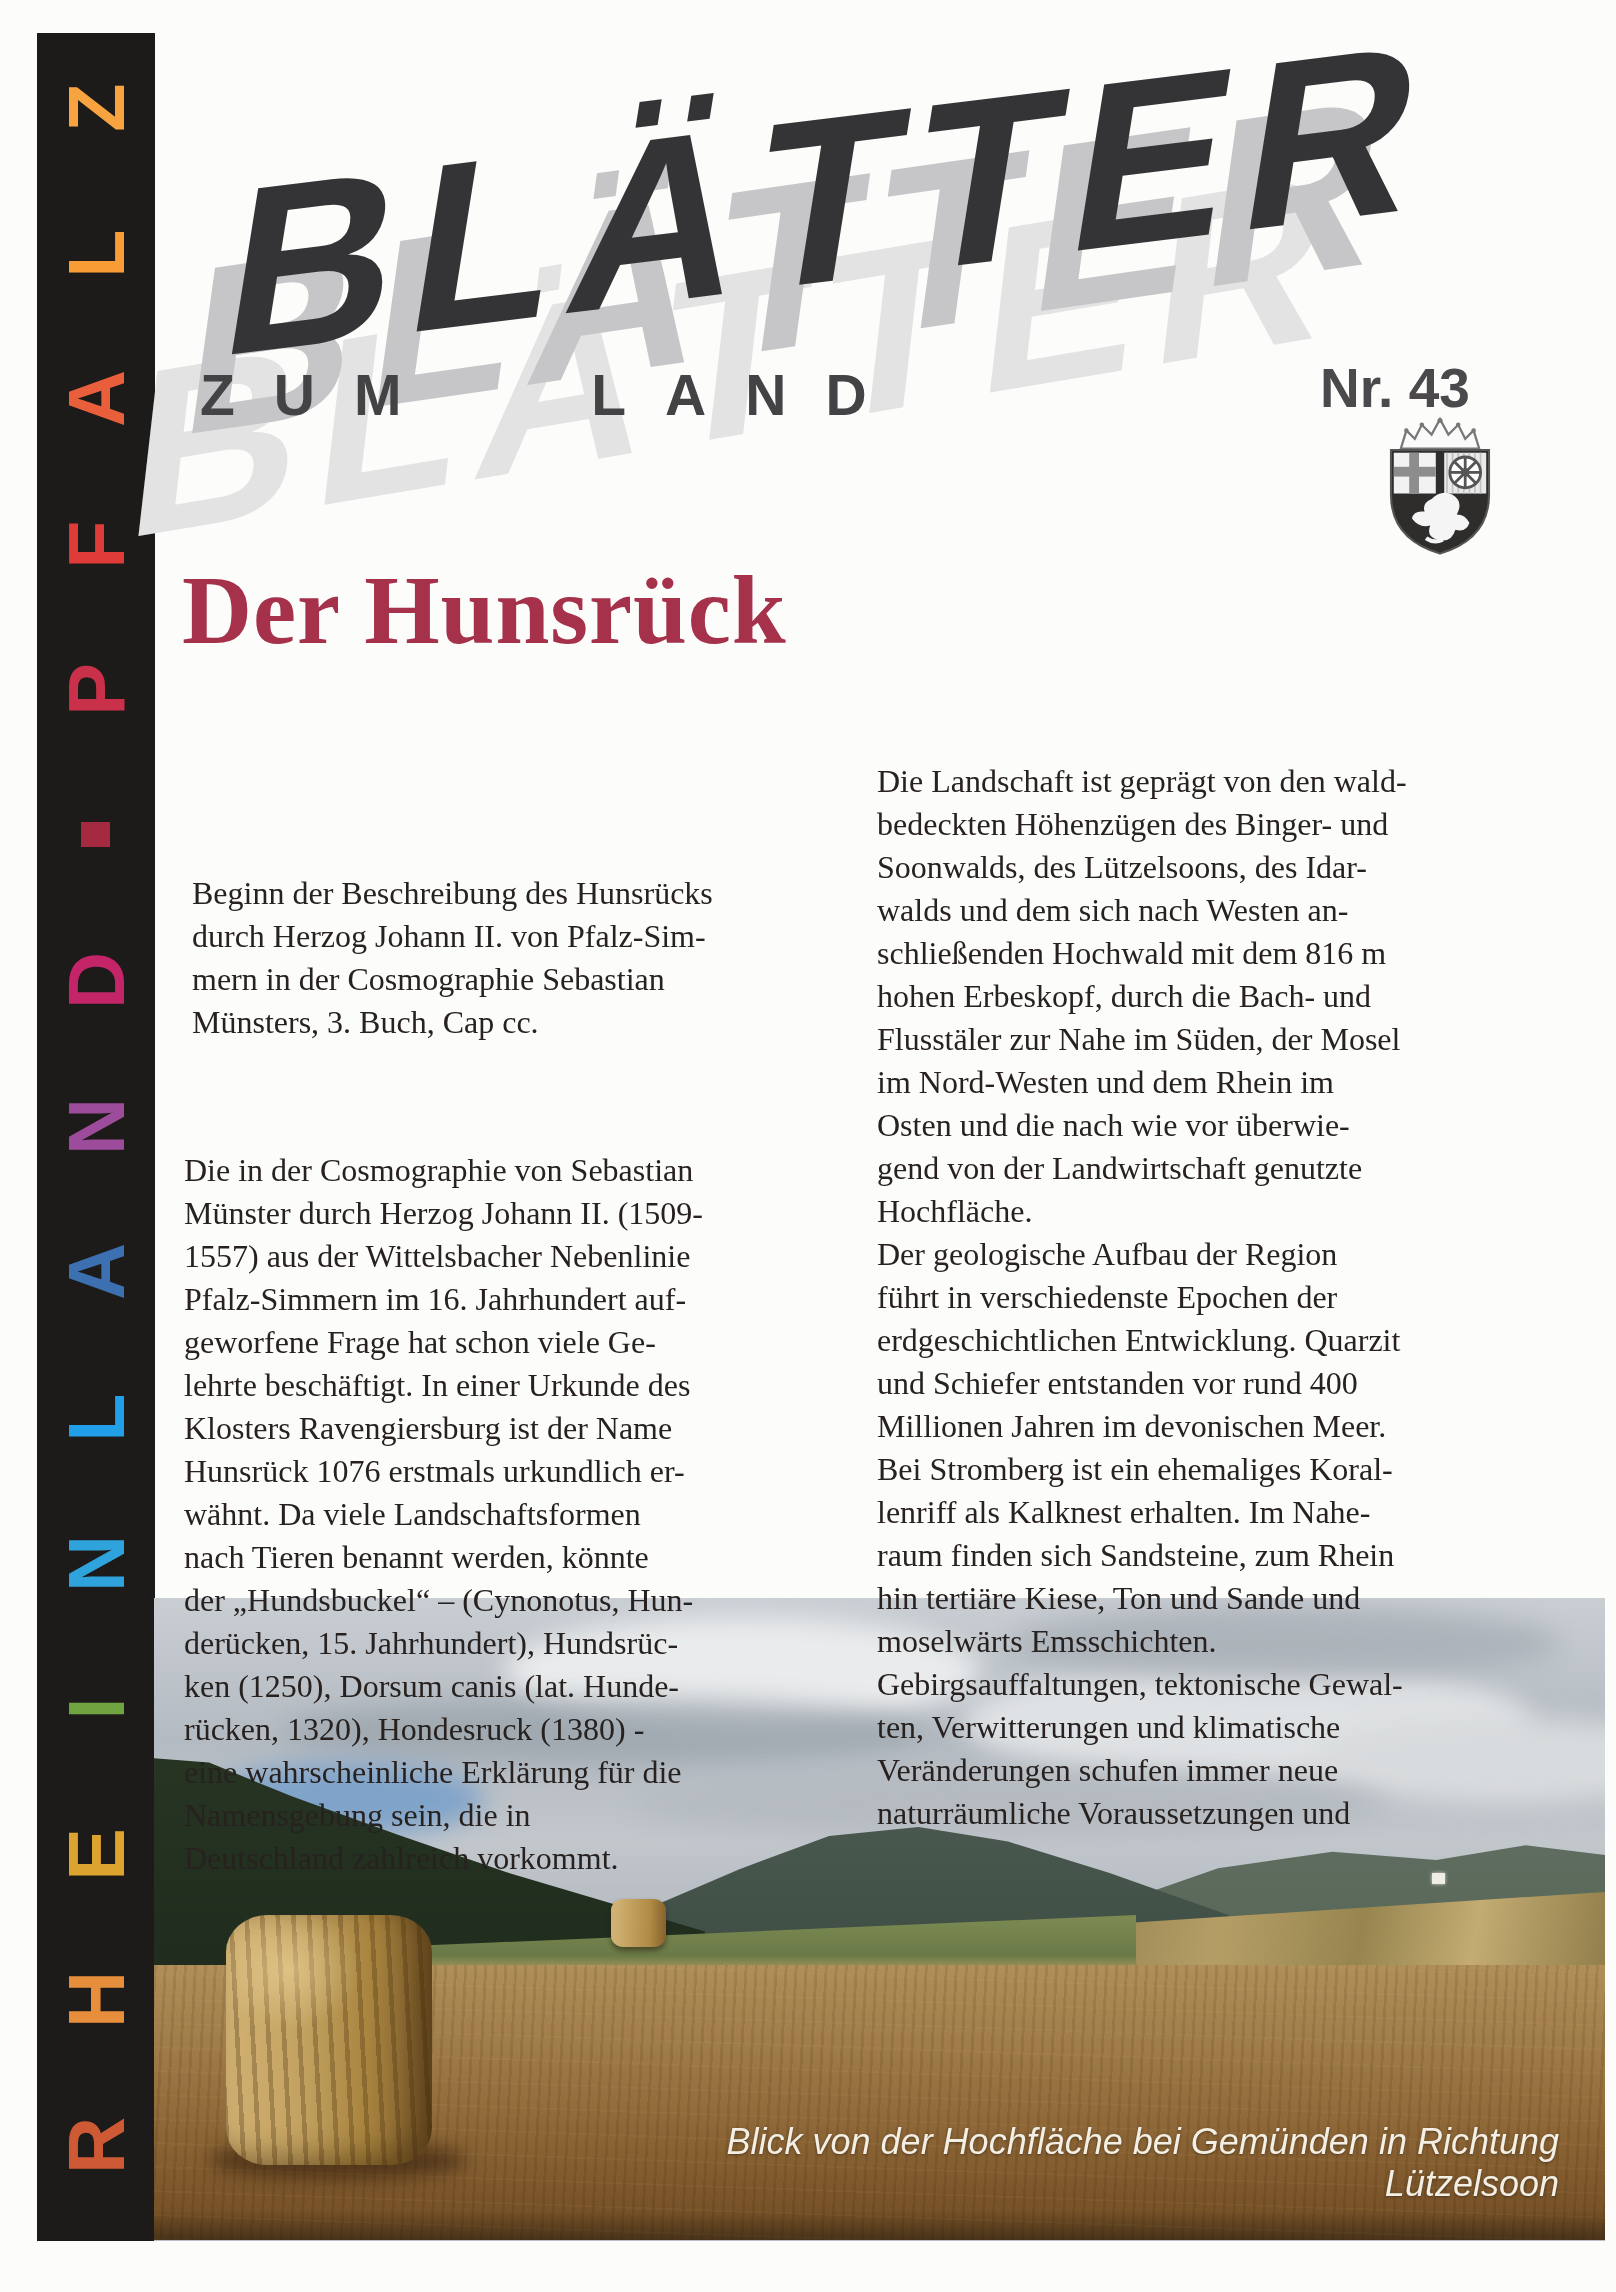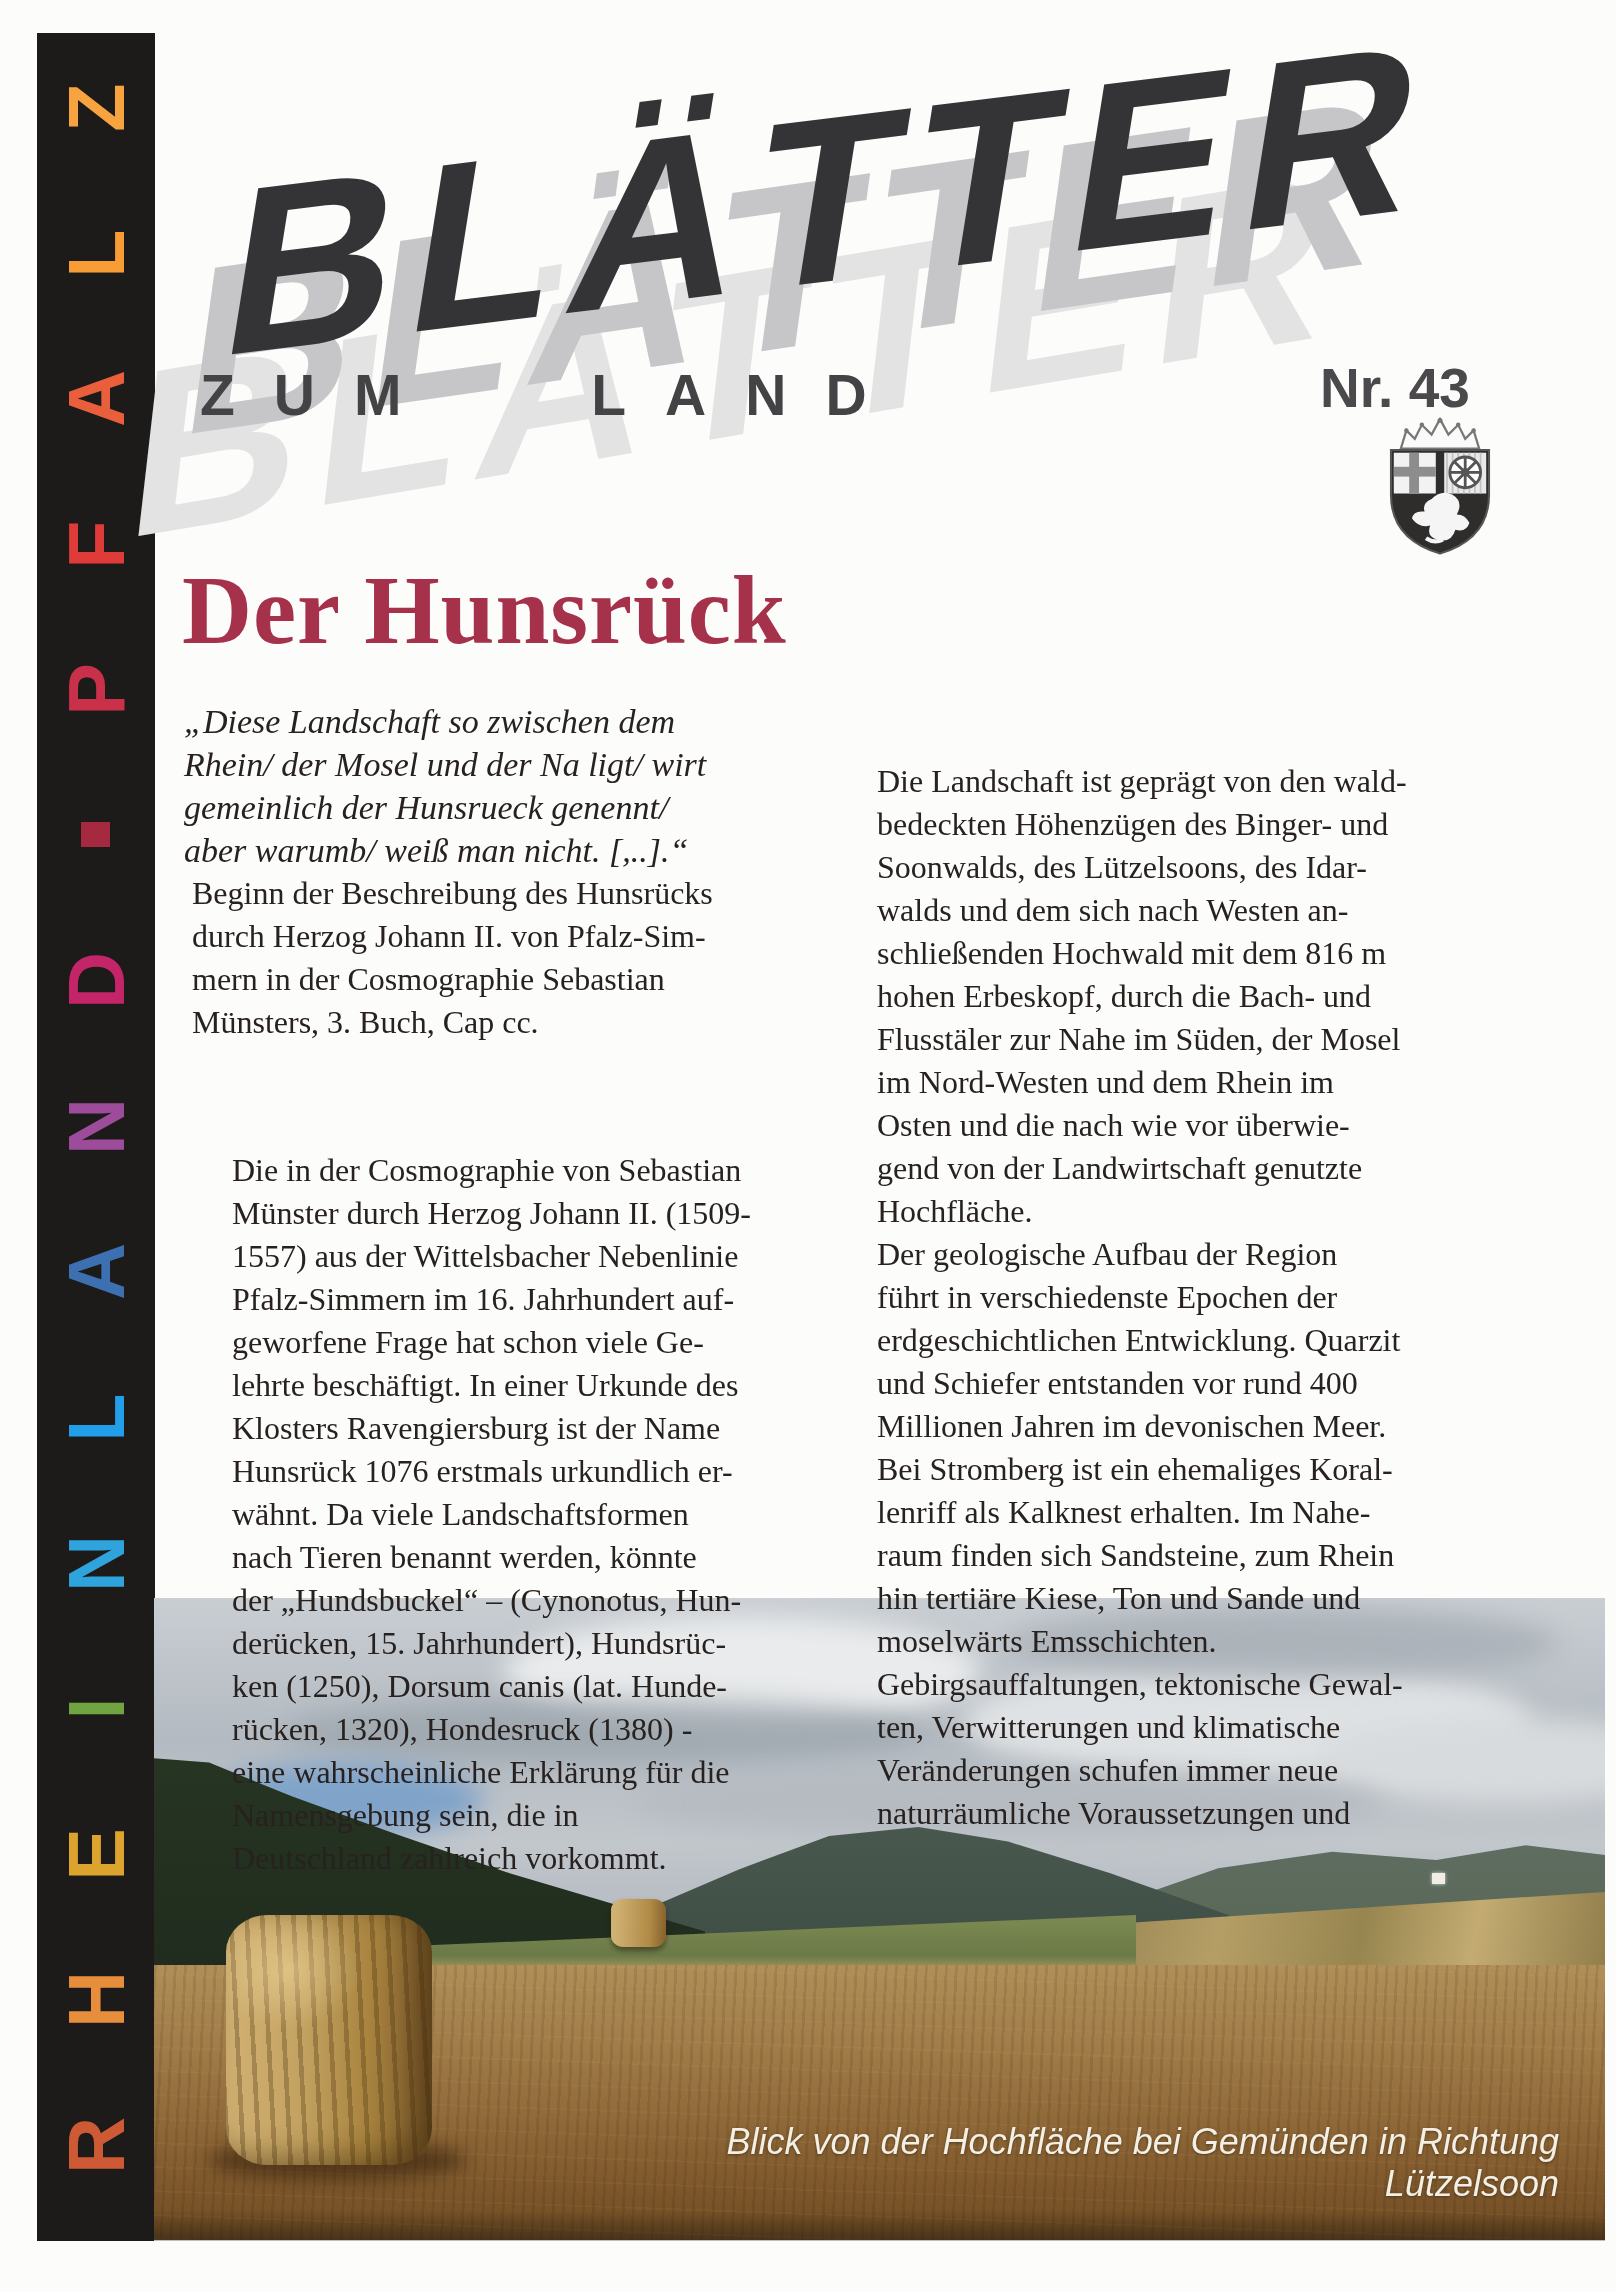--- a/index.html
+++ b/index.html
@@ -27,21 +27,21 @@
   #issue{position:absolute;left:1320px;top:356px;font-family:"Liberation Sans", sans-serif;
          font-weight:800;font-size:55px;color:#4b494c;}
   #coat{position:absolute;left:1370px;top:415px;width:140px;height:140px;}
 
   
   #article-title{position:absolute;left:182px;top:555px;font-family:Liberation Serif, serif;
                  font-weight:800;font-size:97px;letter-spacing:0.9px;}
   .col{position:absolute;white-space:pre-line;font-size:32px;line-height:43px;}
   #quote{left:184px;top:700px;width:670px;font-style:italic;font-size:34px;}
   #attribution{left:192px;top:872px;width:670px;}
-  #para2{left:184px;top:1149px;width:680px;margin-left:48px;}
+  #para2{left:184px;top:1149px;width:680px;}
   #right-heading{position:absolute;left:877px;top:691px;font-family:"Liberation Sans", sans-serif;
                  font-weight:800;font-size:52px;color:#403d3e;}
   #right-col{left:877px;top:760px;width:698px;}
   .textlayer{z-index:3;}
 
   
   #photo{position:absolute;left:154px;top:1598px;width:1451px;height:643px;overflow:hidden;z-index:1;
          background:linear-gradient(#c9ced3 0%,#b3bac1 22%,#c2c7cc 38%,#b9bfc5 45%);}
   .blob{position:absolute;border-radius:50%;filter:blur(13px);}
   #hill-left{position:absolute;left:0;top:0;width:551px;height:422px;
@@ -160,24 +160,20 @@
     <div id="bushline"></div>
     <div id="field-front"></div>
     <div id="field-tex"></div>
     <div id="bale-big-shadow"></div>
     <div id="bale-big"></div>
     <div id="bale-small"></div>
     <div id="photo-bottom-shadow"></div>
     <div id="caption">Blick von der Hochfläche bei Gemünden in Richtung Lützelsoon</div>
   </div>
 
-  <div id="quote" class="col textlayer">„Diese Landschaft so zwischen dem
-Rhein/ der Mosel und der Na ligt/ wirt
-gemeinlich der Hunsrueck genennt/
-aber warumb/ weiß man nicht. [,..].“</div>
   <div id="attribution" class="col textlayer">Beginn der Beschreibung des Hunsrücks
 durch Herzog Johann II. von Pfalz-Sim-
 mern in der Cosmographie Sebastian
 Münsters, 3. Buch, Cap cc.</div>
   <div id="para2" class="col textlayer">Die in der Cosmographie von Sebastian
 Münster durch Herzog Johann II. (1509-
 1557) aus der Wittelsbacher Nebenlinie
 Pfalz-Simmern im 16. Jahrhundert auf-
 geworfene Frage hat schon viele Ge-
 lehrte beschäftigt. In einer Urkunde des

